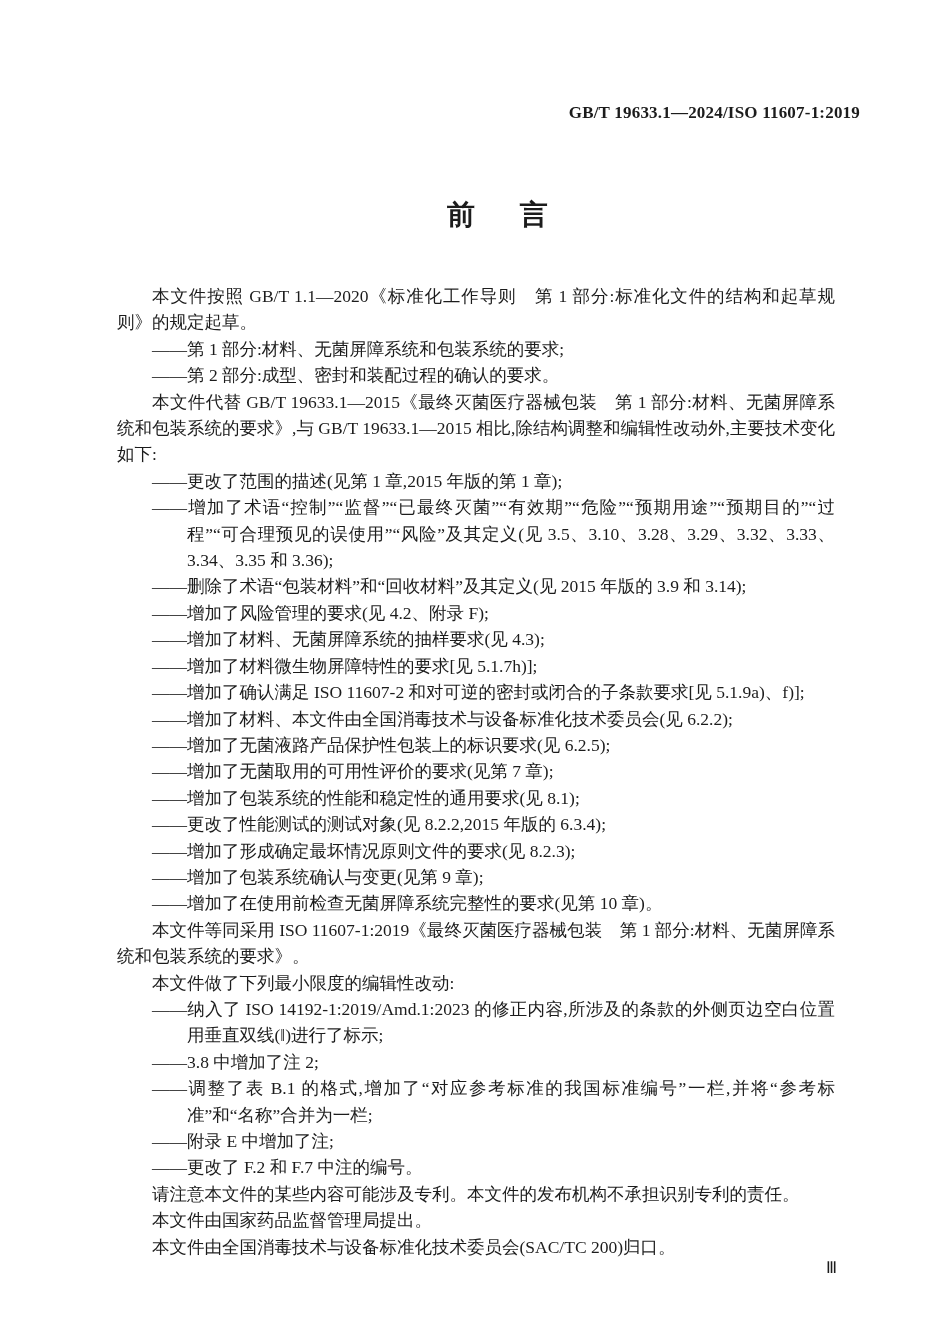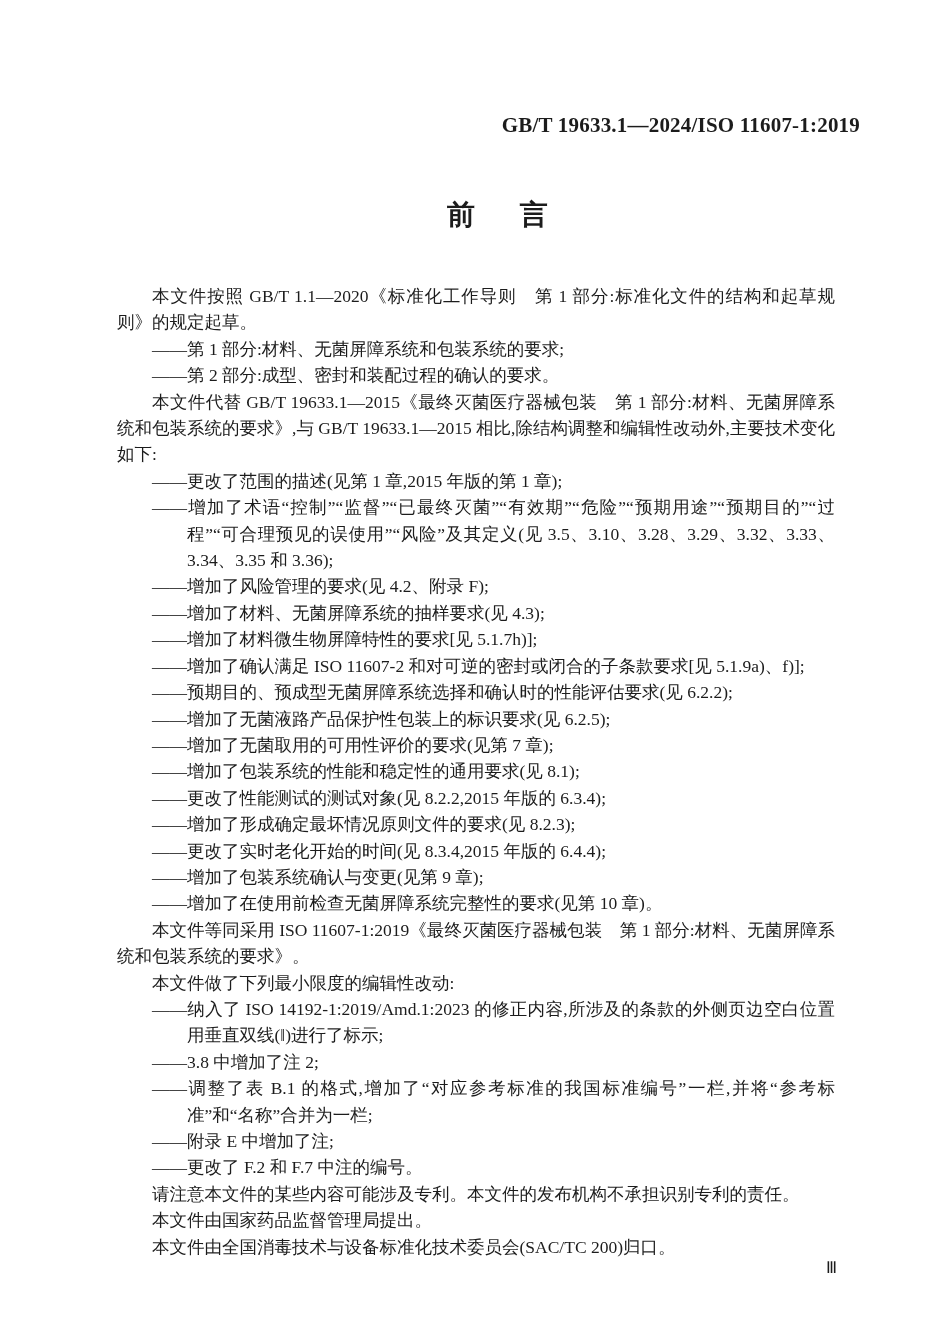--- a/index.html
+++ b/index.html
@@ -10,23 +10,23 @@
   body {
     width: 950px;
     height: 1344px;
     position: relative;
     overflow: hidden;
     font-family: "Liberation Serif", serif;
     color: #1c1c1c;
   }
   .doc-code {
     position: absolute;
-    top: 113px;
+    top: 103px;
     right: 90px;
-    font-size: 21px;
+    font-size: 17px;
     font-weight: bold;
     letter-spacing: 0.2px;
     white-space: nowrap;
   }
   .doc-title {
     position: absolute;
     top: 196px;
     left: 0;
     width: 100%;
     text-align: center;
@@ -69,31 +69,31 @@
 
 <div class="doc-title">前言</div>
 
 <div class="doc-body">
     <p class="p-indent">本文件按照 GB/T 1.1—2020《标准化工作导则　第 1 部分:标准化文件的结构和起草规则》的规定起草。</p>
     <p class="p-dash">——第 1 部分:材料、无菌屏障系统和包装系统的要求;</p>
     <p class="p-dash">——第 2 部分:成型、密封和装配过程的确认的要求。</p>
     <p class="p-indent">本文件代替 GB/T 19633.1—2015《最终灭菌医疗器械包装　第 1 部分:材料、无菌屏障系统和包装系统的要求》,与 GB/T 19633.1—2015 相比,除结构调整和编辑性改动外,主要技术变化如下:</p>
     <p class="p-dash">——更改了范围的描述(见第 1 章,2015 年版的第 1 章);</p>
     <p class="p-dash">——增加了术语“控制”“监督”“已最终灭菌”“有效期”“危险”“预期用途”“预期目的”“过程”“可合理预见的误使用”“风险”及其定义(见 3.5、3.10、3.28、3.29、3.32、3.33、3.34、3.35 和 3.36);</p>
+    <p class="p-dash">——删除了术语“包装材料”和“回收材料”及其定义(见 2015 年版的 3.9 和 3.14);</p>
     <p class="p-dash">——增加了风险管理的要求(见 4.2、附录 F);</p>
     <p class="p-dash">——增加了材料、无菌屏障系统的抽样要求(见 4.3);</p>
     <p class="p-dash">——增加了材料微生物屏障特性的要求[见 5.1.7h)];</p>
     <p class="p-dash">——增加了确认满足 ISO 11607-2 和对可逆的密封或闭合的子条款要求[见 5.1.9a)、f)];</p>
-    <p class="p-dash">——预期目的、预成型无菌屏障系统选择和确认时的性能评估要求(见 6.2.2);</p>
+    <p class="p-dash">——增加了材料、本文件由全国消毒技术与设备标准化技术委员会(见 6.2.2);</p>
     <p class="p-dash">——增加了无菌液路产品保护性包装上的标识要求(见 6.2.5);</p>
     <p class="p-dash">——增加了无菌取用的可用性评价的要求(见第 7 章);</p>
     <p class="p-dash">——增加了包装系统的性能和稳定性的通用要求(见 8.1);</p>
     <p class="p-dash">——更改了性能测试的测试对象(见 8.2.2,2015 年版的 6.3.4);</p>
     <p class="p-dash">——增加了形成确定最坏情况原则文件的要求(见 8.2.3);</p>
-    <p class="p-dash">——更改了实时老化开始的时间(见 8.3.4,2015 年版的 6.4.4);</p>
     <p class="p-dash">——增加了包装系统确认与变更(见第 9 章);</p>
     <p class="p-dash">——增加了在使用前检查无菌屏障系统完整性的要求(见第 10 章)。</p>
     <p class="p-indent">本文件等同采用 ISO 11607-1:2019《最终灭菌医疗器械包装　第 1 部分:材料、无菌屏障系统和包装系统的要求》。</p>
     <p class="p-indent">本文件做了下列最小限度的编辑性改动:</p>
     <p class="p-dash">——纳入了 ISO 14192-1:2019/Amd.1:2023 的修正内容,所涉及的条款的外侧页边空白位置用垂直双线(‖)进行了标示;</p>
     <p class="p-dash">——3.8 中增加了注 2;</p>
     <p class="p-dash">——调整了表 B.1 的格式,增加了“对应参考标准的我国标准编号”一栏,并将“参考标准”和“名称”合并为一栏;</p>
     <p class="p-dash">——附录 E 中增加了注;</p>
     <p class="p-dash">——更改了 F.2 和 F.7 中注的编号。</p>
     <p class="p-indent">请注意本文件的某些内容可能涉及专利。本文件的发布机构不承担识别专利的责任。</p>

